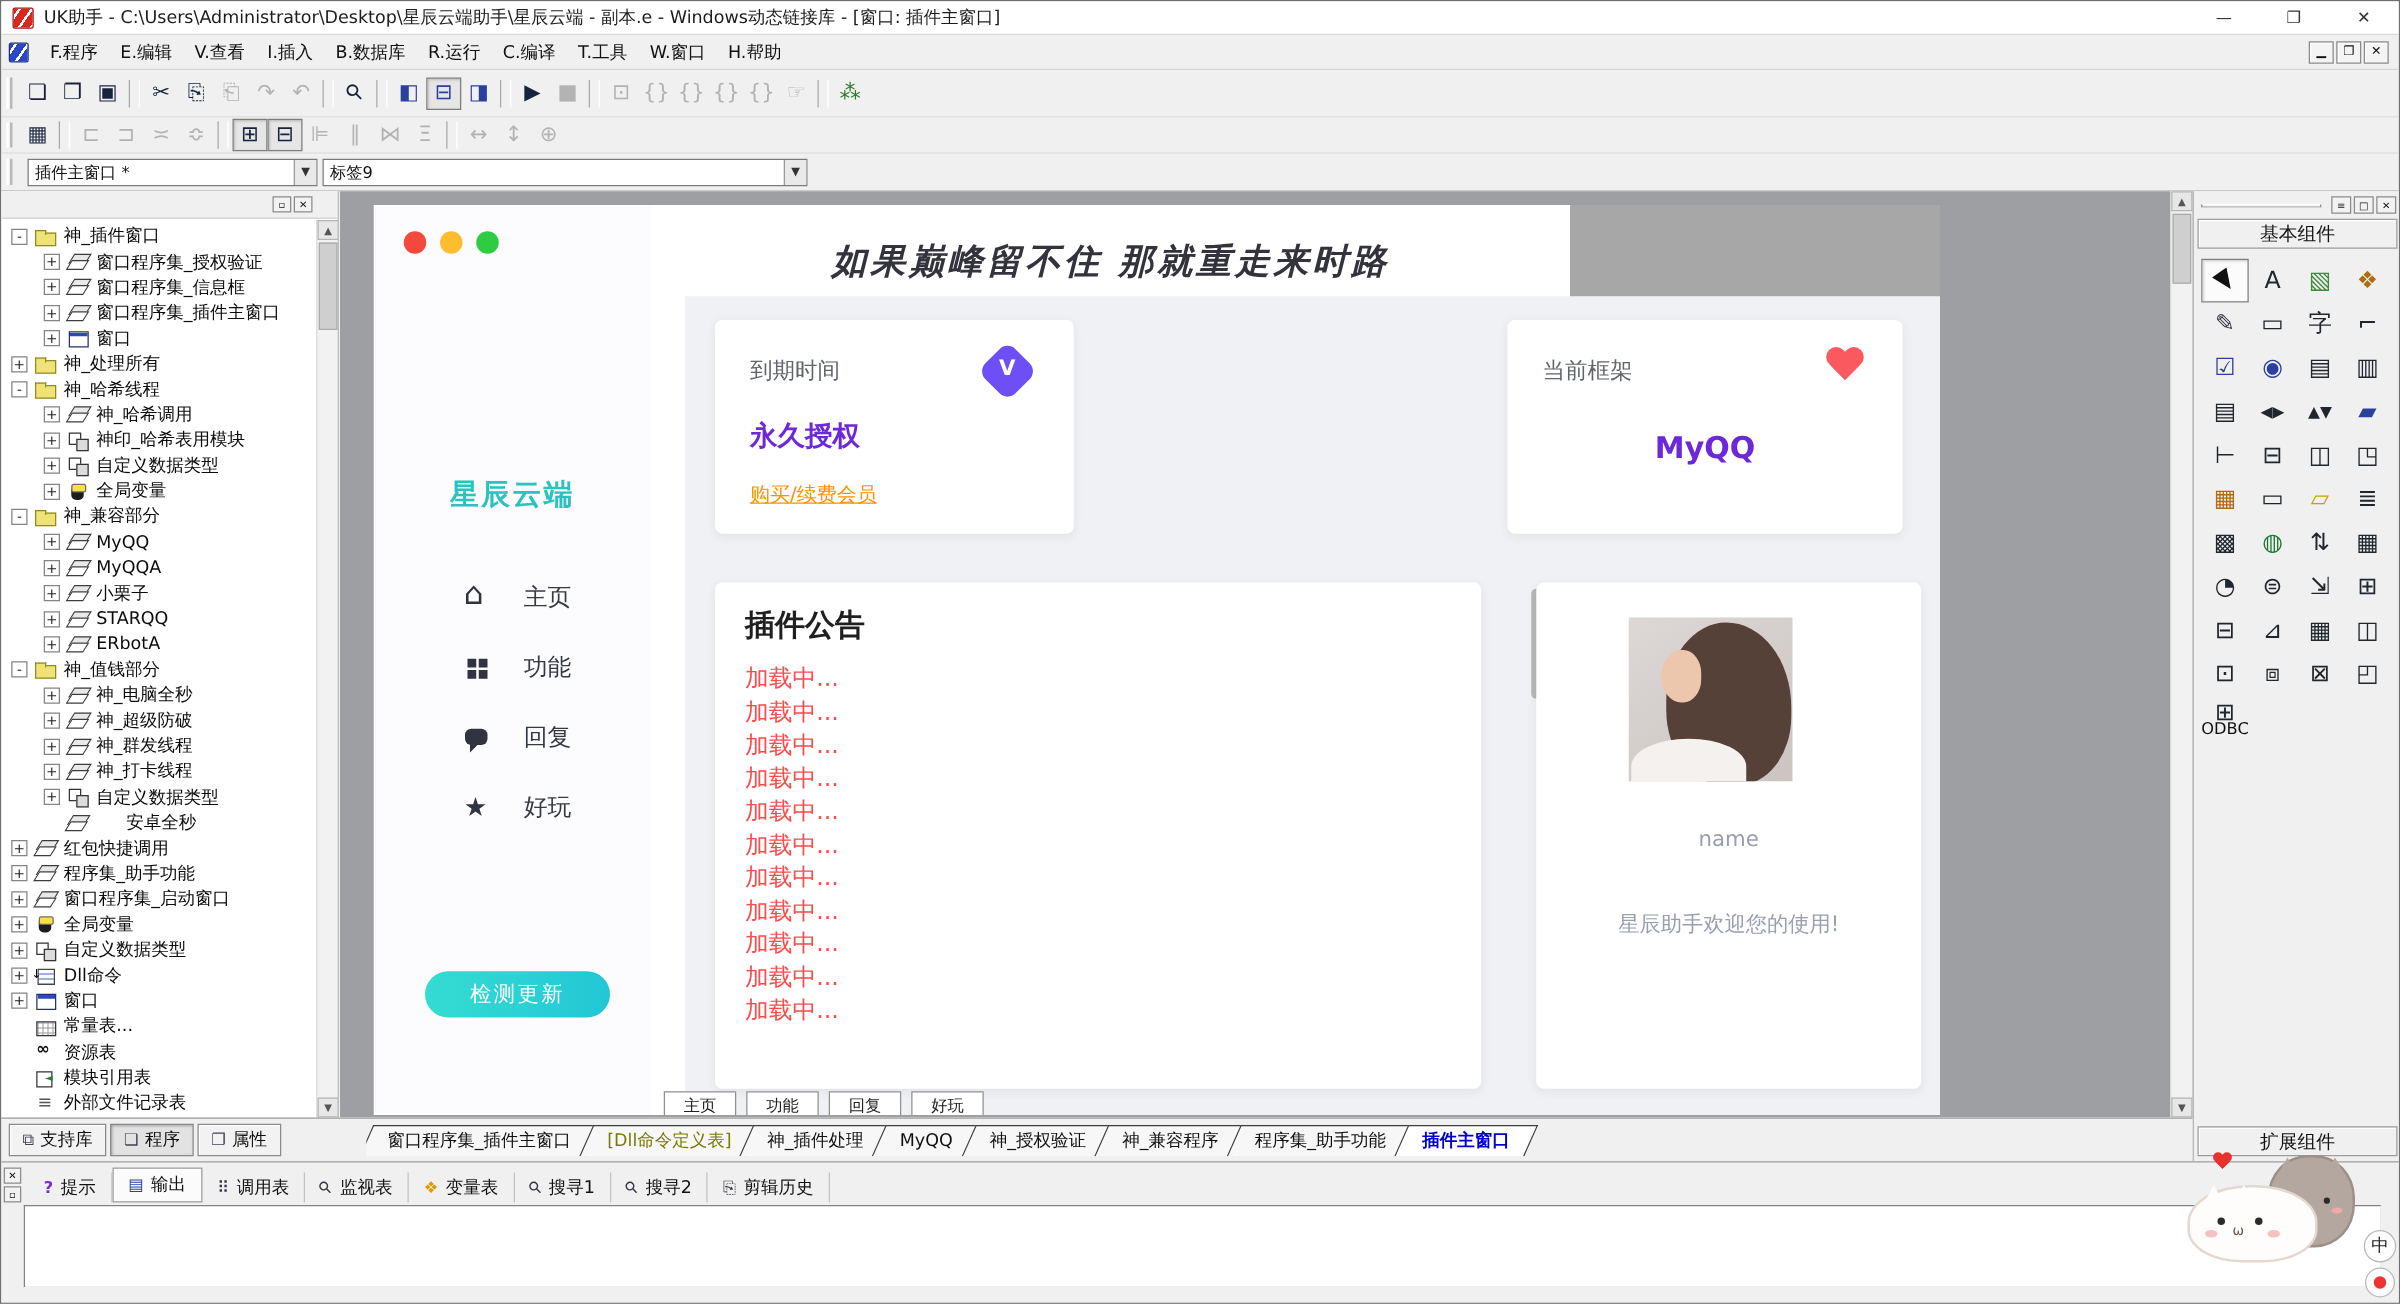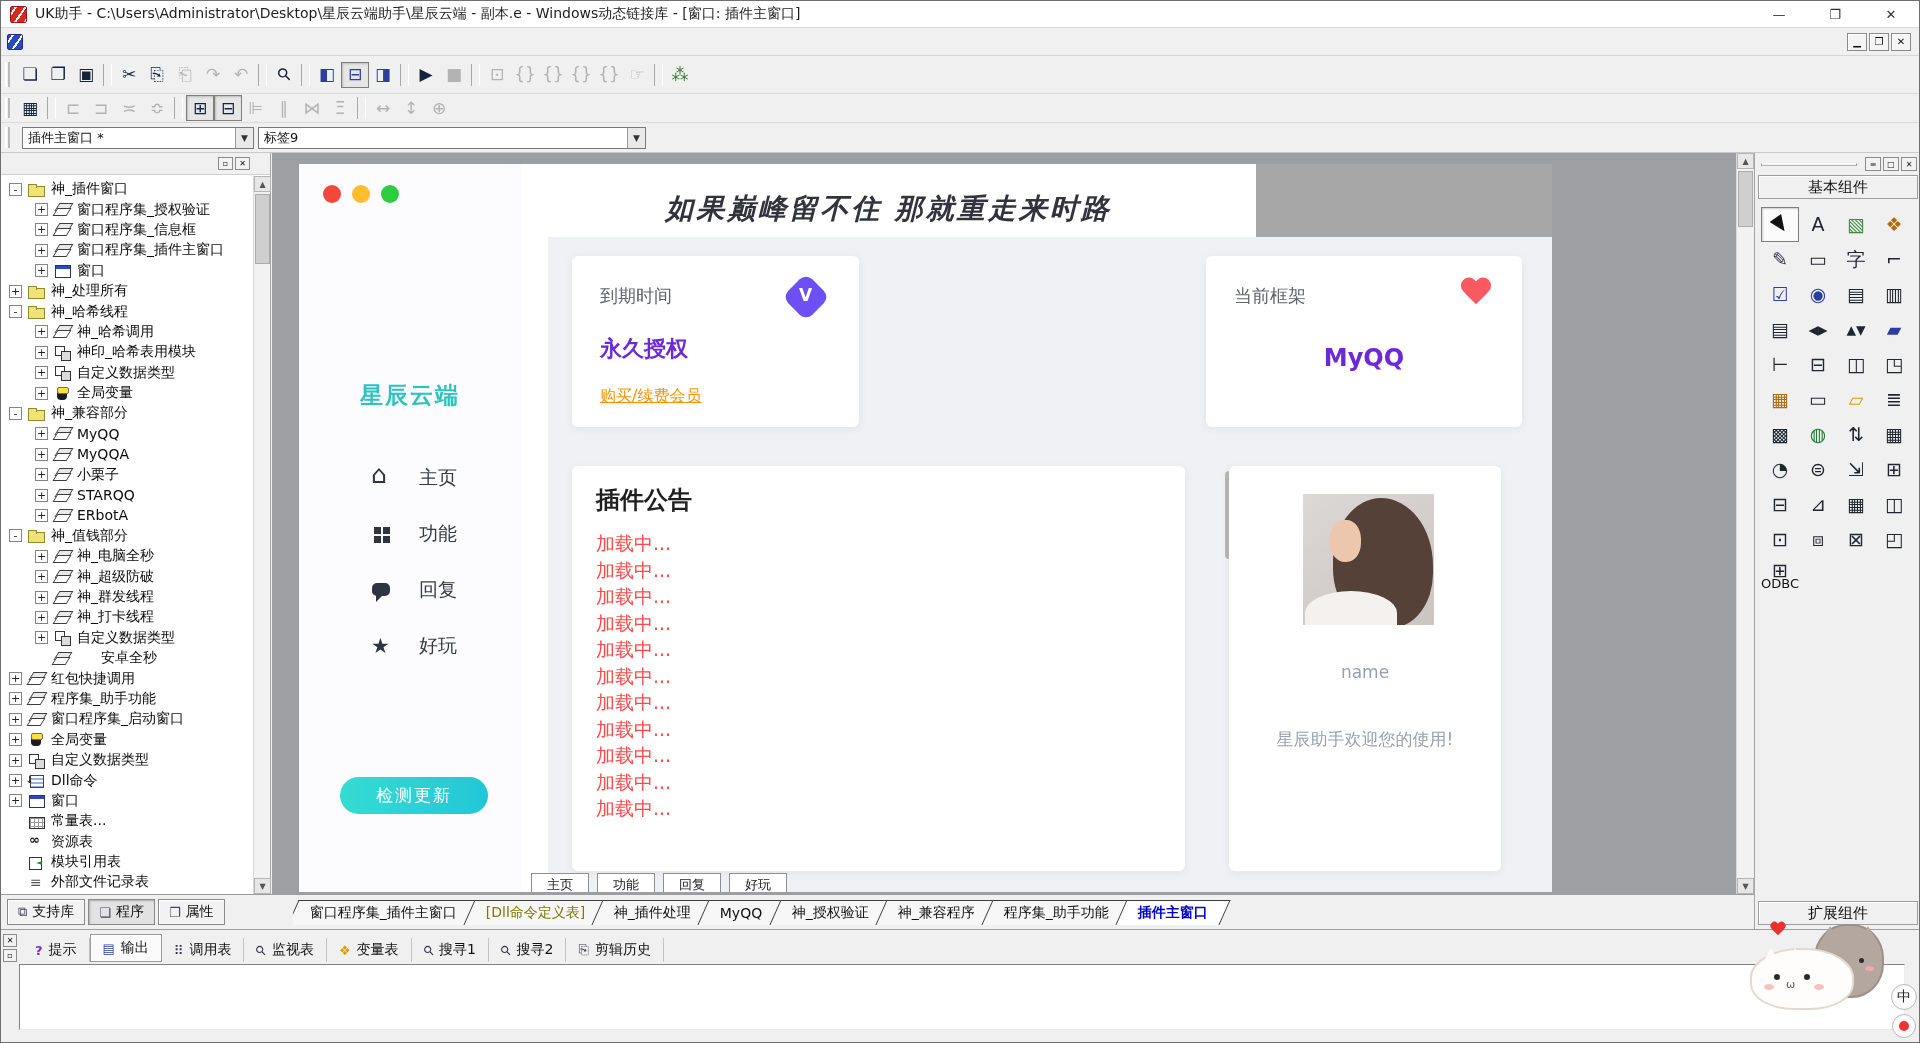--- a/index.html
+++ b/index.html
@@ -137,21 +137,21 @@
   .cd-heart{width:32px;height:28px;top:22px;}
   .cd-heart::before,.cd-heart::after{content:"";position:absolute;left:16px;top:0;width:16px;height:26px;
       background:#f9595f;border-radius:8px 8px 0 0;transform:rotate(-45deg);transform-origin:0 100%;}
   .cd-heart::after{left:0;transform:rotate(45deg);transform-origin:100% 100%;}
   .center-value{left:0 !important;width:100%;text-align:center;font-size:24px !important;top:88px !important;}
   .announce{position:absolute;left:273px;top:302px;width:613px;height:405px;background:#fff;border-radius:6px;
             box-shadow:0 2px 8px rgba(60,60,80,.08);}
   .announce h3{margin:0;position:absolute;left:24px;top:18px;font-size:24px;color:#1f1f1f;}
   .alines{position:absolute;left:24px;top:64px;}
   .aline{font-size:19px;color:#fb4b4b;height:26.5px;line-height:26.5px;}
-  .profile{position:absolute;left:930px;top:302px;width:272px;height:405px;background:#fff;border-radius:6px;
+  .profile{position:absolute;left:930px;top:302px;width:308px;height:405px;background:#fff;border-radius:6px;
            box-shadow:0 2px 8px rgba(60,60,80,.08);}
   .greybar{position:absolute;left:926px;top:307px;width:9px;height:88px;background:#b7b7b7;border-radius:4px;}
   .photo{position:absolute;left:74px;top:28px;width:131px;height:131px;overflow:hidden;
          background:linear-gradient(145deg,#dcd8d6,#cbc4c0);}
   .photo .hair{position:absolute;left:30px;top:4px;width:100px;height:130px;background:#564139;
                border-radius:48% 52% 42% 46%;}
   .photo .face{position:absolute;left:26px;top:26px;width:32px;height:42px;background:#edc6ae;
                border-radius:50% 45% 45% 50%;}
   .photo .shoulder{position:absolute;left:2px;bottom:-10px;width:92px;height:44px;background:#f4f1ee;
                border-radius:50% 50% 0 0;}
@@ -256,20 +256,42 @@
     <span class="titletext">UK助手 - C:\Users\Administrator\Desktop\星辰云端助手\星辰云端 - 副本.e - Windows动态链接库 - [窗口: 插件主窗口]</span>
     <div class="wincontrols">
       <span>—</span>
       <span>❐</span>
       <span>✕</span>
     </div>
   </div>
 
   <div class="menubar">
     <span class="mdilogo"></span>
+    <div style="display:flex">
+
+        <span class="menuitem">F.程序</span>
+
+        <span class="menuitem">E.编辑</span>
+
+        <span class="menuitem">V.查看</span>
+
+        <span class="menuitem">I.插入</span>
+
+        <span class="menuitem">B.数据库</span>
+
+        <span class="menuitem">R.运行</span>
+
+        <span class="menuitem">C.编译</span>
+
+        <span class="menuitem">T.工具</span>
+
+        <span class="menuitem">W.窗口</span>
+
+        <span class="menuitem">H.帮助</span>
+      </div>
     <div class="mdictl">
 
     <span>▁</span>
         <span>❐</span>
         <span>✕</span>
       </div>
   </div>
 
   <div class="tbar" style="top:55px;height:38px">
     <span class="grip"></span>

